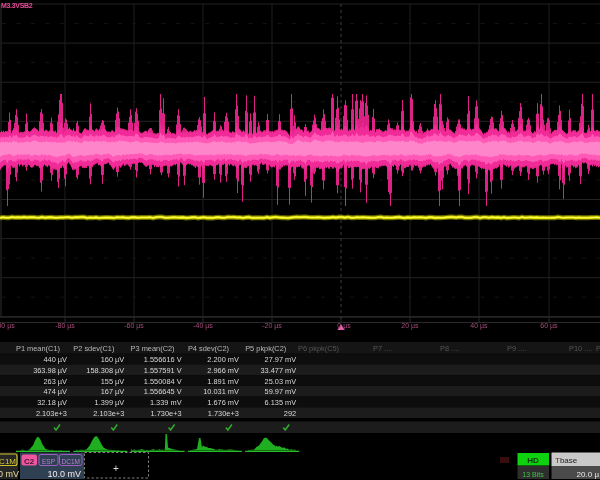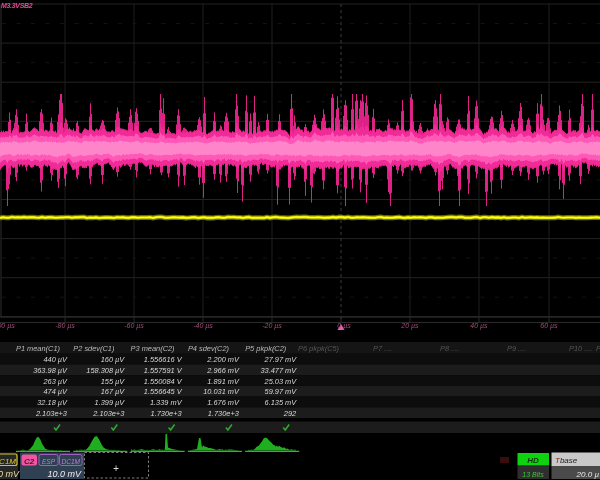--- a/index.html
+++ b/index.html
@@ -1,14 +1,14 @@
 <!DOCTYPE html>
 <html><head><meta charset="utf-8"><style>
 html,body{margin:0;padding:0;background:#000;}
-#scr{position:relative;width:600px;height:480px;background:#000;overflow:hidden;font-family:"Liberation Sans",sans-serif;font-style:italic;}
+#scr{position:relative;width:600px;height:480px;background:#000;overflow:hidden;font-family:"Liberation Sans",sans-serif;}
 </style></head>
 <body>
 <div id="scr">
     <svg width="600" height="480" viewBox="0 0 600 480" style="position:absolute;left:0;top:0">
       <defs>
         <filter id="soft" x="-5%" y="-5%" width="110%" height="110%">
           <feGaussianBlur stdDeviation="0.45"></feGaussianBlur>
         </filter>
       </defs>
       <line x1="65" y1="4" x2="65" y2="317" stroke="#1e1e1e" stroke-width="1"></line>

